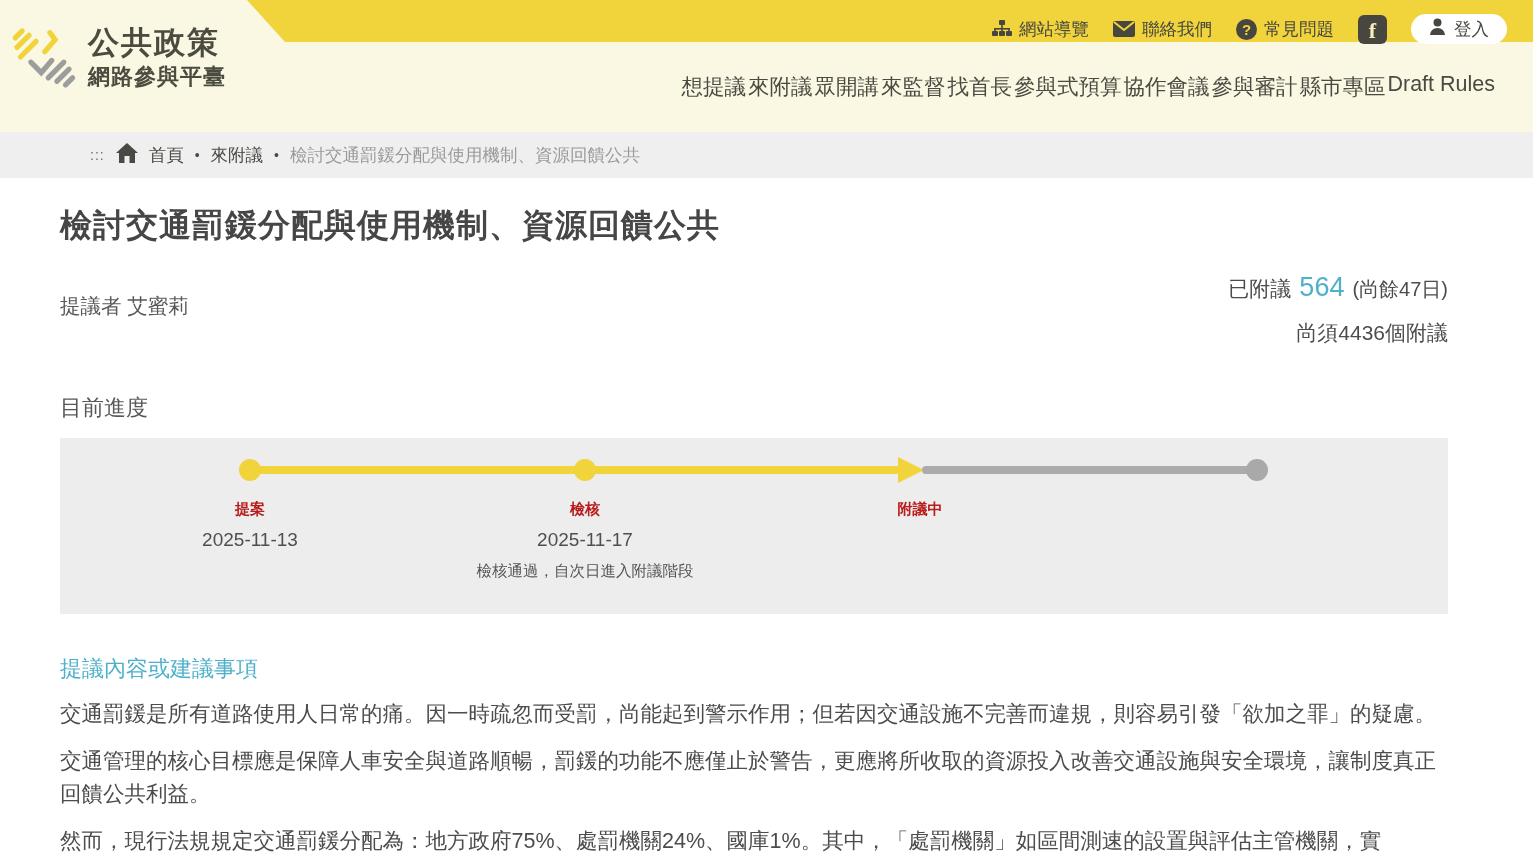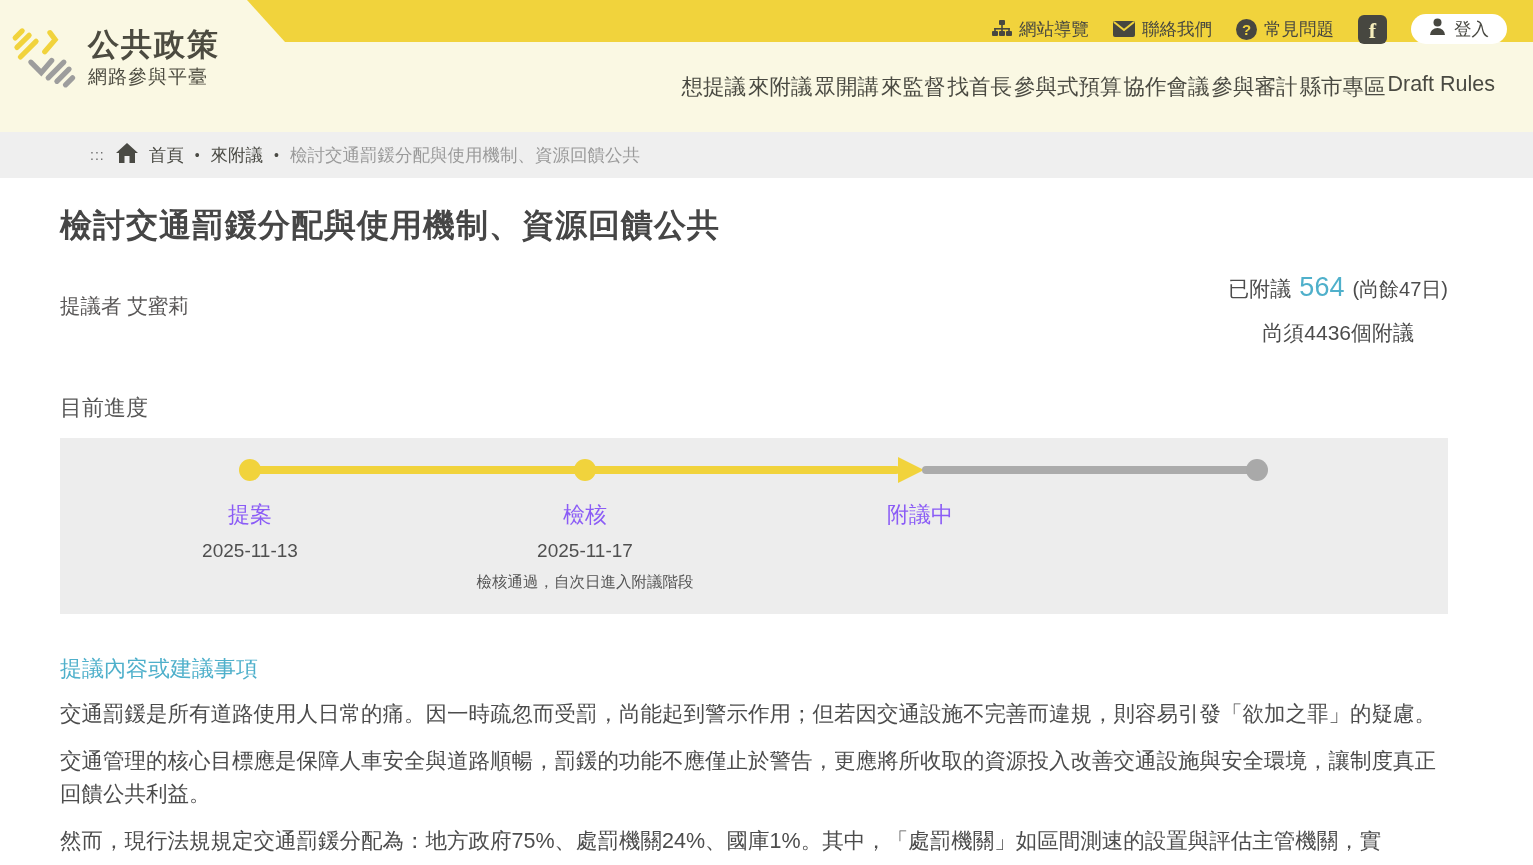--- a/index.html
+++ b/index.html
@@ -19,57 +19,57 @@
     font-weight:bold; font-size:15px; display:flex; align-items:center; justify-content:center; }
   .fb-box { width:29px; height:29px; border-radius:6px; background:#474740; color:#f6eebc;
     font-weight:bold; font-size:22px; display:flex; align-items:flex-end; justify-content:center;
     overflow:hidden; line-height:26px; font-family:"Liberation Serif","DejaVu Serif",serif; }
   .login-pill { display:flex; align-items:center; gap:8px; background:#fff; border:none;
     border-radius:16px; height:30px; padding:12px 18px; font-size:17.5px; color:#474740; cursor:pointer; }
 
   .brand { position:absolute; left:10px; top:24px; display:flex; align-items:center; gap:12px; z-index:2; }
   .brand-text { color:#4c4b40; }
   .brand-line1 { font-size:31px; font-weight:bold; letter-spacing:2px; line-height:1.1; }
-  .brand-line2 { font-size:19px; font-weight:normal; letter-spacing:1px; margin-top:2px; }
+  .brand-line2 { font-size:22px; font-weight:bold; letter-spacing:1px; margin-top:2px; }
 
   .main-nav { position:absolute; right:38px; top:72px; display:flex; gap:2px;
     font-size:21.5px; color:#4a4a42; z-index:2; white-space:nowrap; }
 
   
   .breadcrumb-bar { height:46px; background:#efefef; display:flex; align-items:center;
     padding-left:90px; gap:11px; font-size:17.5px; color:#4a4a44; }
   .crumb-skip { color:#6b6b6b; font-size:14px; letter-spacing:1px; }
   .crumb-sep { color:#4a4a44; font-size:14px; }
   .crumb-current { color:#9a9a9a; }
 
   
   main { padding:0 85px 0 60px; }
   .page-title { margin-top:26px; font-size:32px; font-weight:bold; color:#464646; letter-spacing:1px; }
 
   .meta-row { display:flex; justify-content:space-between; margin-top:24px; }
   .proposer { margin-top:20px; font-size:20.5px; color:#595757; }
-  .endorse-block { text-align:center; color:#4c4c4c; }
+  .endorse-block { text-align:right; color:#4c4c4c; }
   .endorse-line1 { font-size:21px; display:flex; align-items:baseline; gap:8px; }
   .endorse-count { color:#4fb0cb; font-size:27px; }
   .endorse-days { font-size:20px; }
   .endorse-line2 { font-size:21px; margin-top:16px; }
 
   .progress-heading { margin-top:46px; font-size:22px; font-weight:normal; color:#575757; }
   .progress-panel { position:relative; margin-top:15px; height:176px; background:#ededed; width:1388px; }
   .bar { position:absolute; height:8px; top:28px; border-radius:4px; }
   .bar-yellow { left:190px; width:650px; background:#f1d33c; }
   .bar-gray { left:862px; width:335px; background:#ababab; }
   .arrow-head { position:absolute; left:838px; top:19px; width:0; height:0;
     border-top:13px solid transparent; border-bottom:13px solid transparent;
     border-left:26px solid #f1d33c; }
   .dot { position:absolute; top:21px; width:22px; height:22px; border-radius:50%; }
   .dot-yellow { background:#f1d33c; }
   .dot-gray { background:#a9a9a9; }
   .stage { position:absolute; transform:translateX(-50%); text-align:center; white-space:nowrap; }
-  .stage-name { font-size:22px; font-weight:normal; color:#8b5cf6; }
+  .stage-name { font-size:15px; font-weight:bold; color:#b91c1c; }
   .stage-date { font-size:19px; color:#4f4f4f; margin-top:10px; }
   .stage-note { font-size:15.5px; color:#555; margin-top:10px; }
 
   .section-heading { margin-top:40px; font-size:22px; font-weight:normal; color:#4fb0cb; }
   .body-text p { margin-top:14px; font-size:21.5px; line-height:33px; color:#4c4c4c; width:1388px; }
 </style>
 </head>
 <body>
 
 <header class="site-header">

